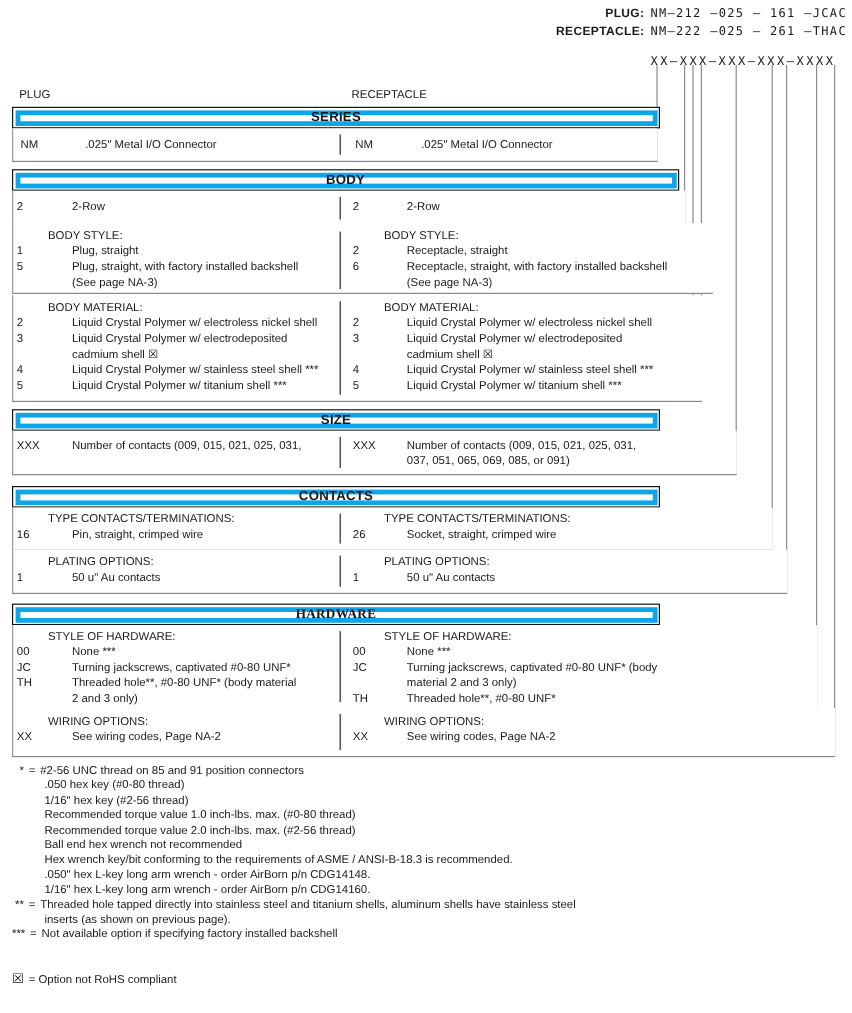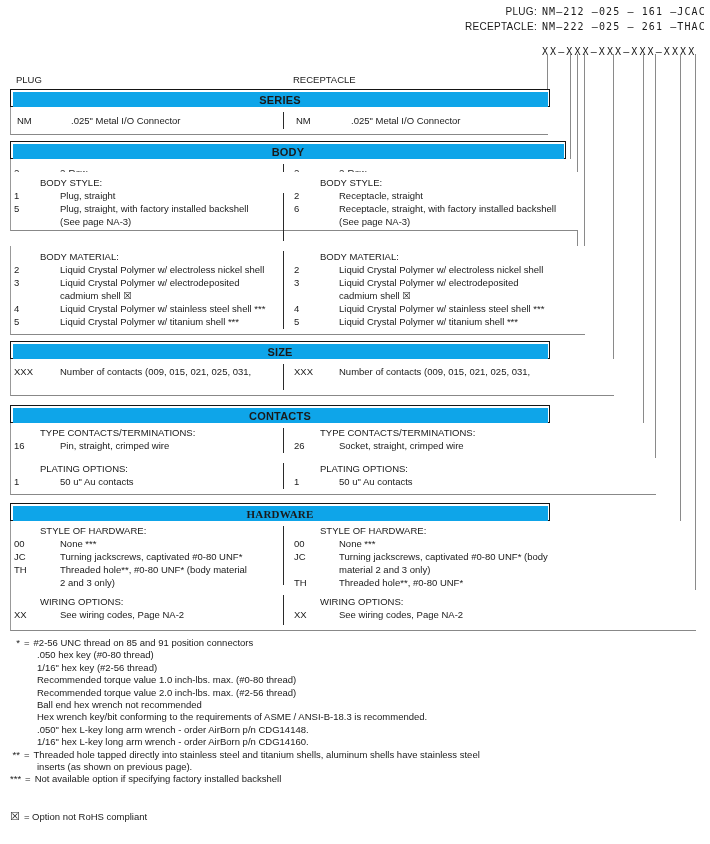--- a/index.html
+++ b/index.html
@@ -1,33 +1,33 @@
 <!DOCTYPE html>
 <html><head>
 <meta charset="utf-8">
 <style>
   html,body{margin:0;padding:0;background:#fff;}
   #page{position:relative;width:710px;height:844px;background:#fff;overflow:hidden;
         font-family:"Liberation Sans",sans-serif;color:#1a1a1a;}
 
   
-  .pn-label{position:absolute;right:173px;font-weight:normal;font-size:10px;letter-spacing:.3px;white-space:pre;}
+  .pn-label{position:absolute;right:173px;font-weight:bold;font-size:10px;letter-spacing:.3px;white-space:pre;}
   .pn-value{position:absolute;left:542px;font-family:"DejaVu Sans Mono",monospace;font-size:10px;
             letter-spacing:1.1px;white-space:pre;}
   .pn-mask{position:absolute;left:542px;font-family:"DejaVu Sans Mono",monospace;font-size:10px;
            letter-spacing:2.1px;white-space:pre;}
 
   .col-title{position:absolute;font-size:9.5px;white-space:nowrap;text-align:center;}
 
   
   .leader{position:absolute;width:1px;background:#8a8a8a;}
 
   
   .sec-header{position:absolute;left:10px;width:538px;height:16px;border:1px solid #151515;background:#fff;}
-  .sec-header-inner{position:absolute;inset:1.5px;border:8px solid #0ea5e9;display:flex;
+  .sec-header-inner{position:absolute;inset:1.5px;border:4px solid #0ea5e9;display:flex;
                     align-items:center;justify-content:center;font-weight:bold;font-size:11px;
                     letter-spacing:.2px;}
 
   
   .group{position:absolute;left:10px;border-left:1px solid #999;border-bottom:1px solid #888;background:#fff;}
   .col{box-sizing:border-box;}
   .col-left{position:absolute;left:0;top:0;bottom:0;width:273px;}
   .col-right{position:absolute;left:274px;top:0;bottom:0;right:0;}
   .row{display:flex;line-height:13px;font-size:9.5px;gap:20px;}
   .num{flex:none;margin-left:3px;width:26px;white-space:pre;}
@@ -117,21 +117,21 @@
         </div>
       </div>
       <div class="col col-right" style="padding-top: 7px;">
         <div class="row">
           <div class="num">2</div>
           <div class="txt">2-Row</div>
         </div>
       </div>
     </div>
     <div class="divider" style="top: 164px; height: 19px;"></div>
-    <div class="group" style="top: 172px; height: 58px; width: 567px;">
+    <div class="group" style="top: 186px; height: 58px; width: 567px; padding-left: 16px;">
       <div class="col col-left" style="padding-top: 4px;">
         <div class="glabel">BODY STYLE:</div>
         <div class="row">
           <div class="num">1</div>
           <div class="txt">Plug, straight</div>
         </div>
         <div class="row">
           <div class="num">5</div>
           <div class="txt">Plug, straight, with factory installed backshell</div>
         </div>
@@ -213,20 +213,21 @@
           <div class="txt">Number of contacts (009, 015, 021, 025, 031,</div>
         </div>
       </div>
       <div class="col col-right" style="padding-top: 6px;">
         <div class="row">
           <div class="num">XXX</div>
           <div class="txt">Number of contacts (009, 015, 021, 025, 031,</div>
         </div>
         <div class="row">
           <div class="num"></div>
+          <div class="txt">037, 051, 065, 069, 085, or 091)</div>
         </div>
       </div>
     </div>
     <div class="divider" style="top: 364px; height: 26px;"></div>
     <div class="group" style="top: 423px; height: 35px; width: 633px;">
       <div class="col col-left" style="padding-top: 3px;">
         <div class="glabel">TYPE CONTACTS/TERMINATIONS:</div>
         <div class="row">
           <div class="num">16</div>
           <div class="txt">Pin, straight, crimped wire</div>

